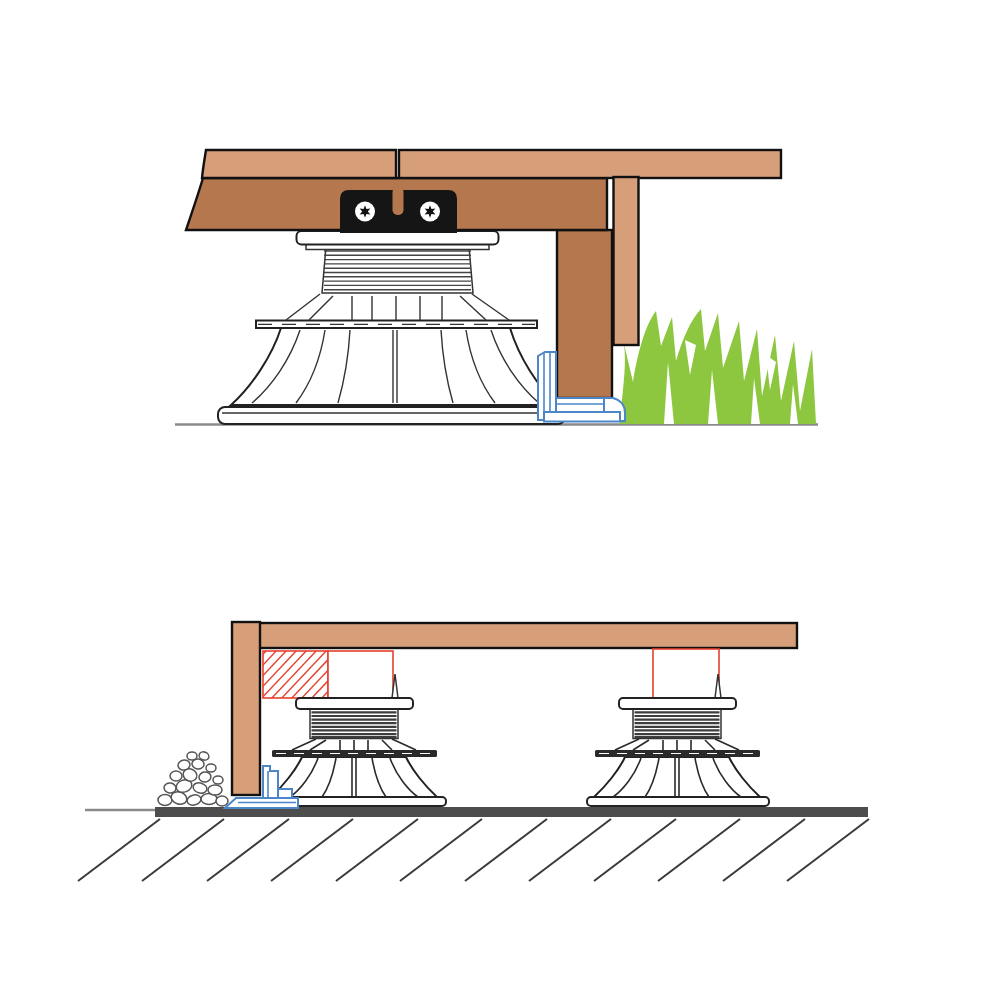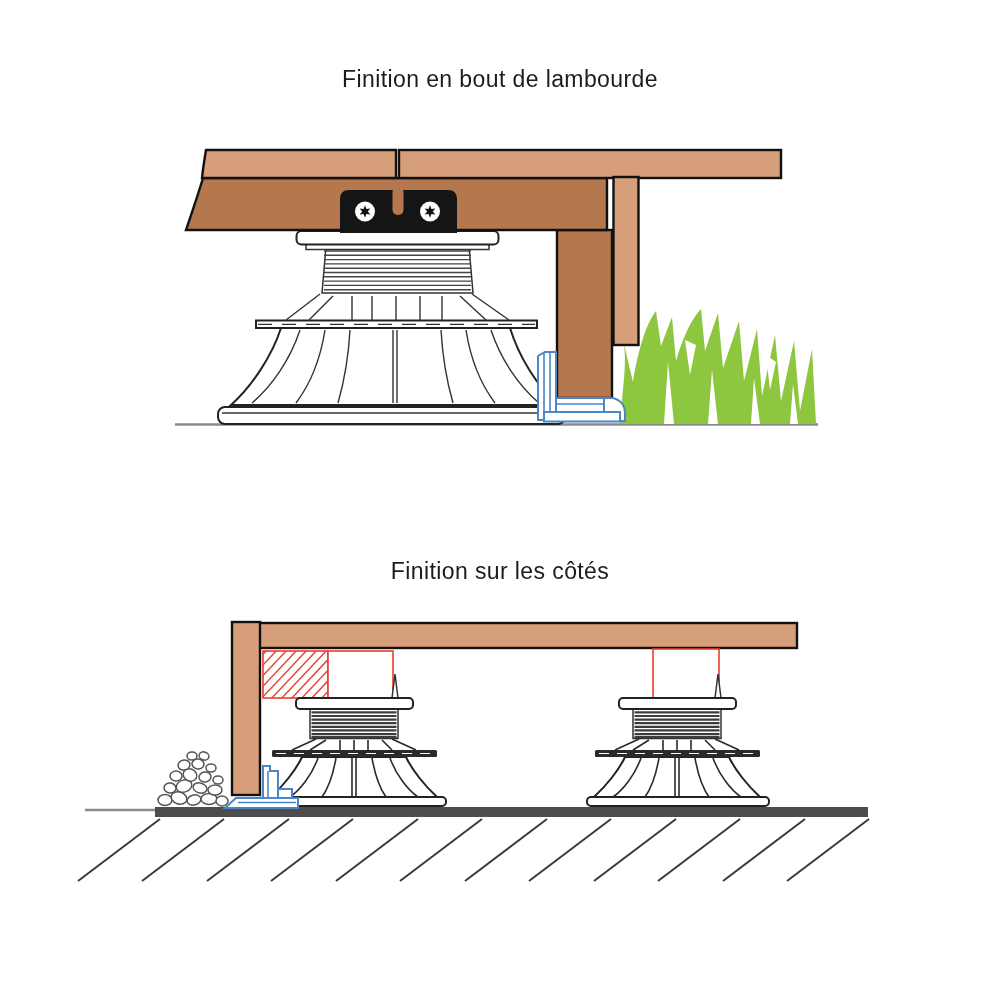--- a/index.html
+++ b/index.html
@@ -26,22 +26,20 @@
   .hatchline{stroke:#3a3a3a;stroke-width:2;}
   .darkfill{fill:#2a2a2a;}
   .groundbar{fill:var(--ground-dark,#4D4D4D);}
   .groundline{stroke:var(--line-gray,#8A8A8A);stroke-width:2.4;}
 </style>
 </head>
 <body>
 
 <div id="stage">
 
-  <div class="title" style="top:66px">Finition en bout de lambourde</div>
-  <div class="title" style="top:558px">Finition sur les côtés</div>
 
   <svg class="art" width="1000" height="1000" viewBox="0 0 1000 1000">
 
     <defs>
       <path id="torx" d="M0,-6.2 L-1.4,-2.42 L-5.37,-3.1 L-2.8,0 L-5.37,3.1 L-1.4,2.42 L0,6.2 L1.4,2.42 L5.37,3.1 L2.8,0 L5.37,-3.1 L1.4,-2.42 Z"></path>
       <clipPath id="redhatch-clip">
           <rect x="263" y="651" width="65" height="47"></rect>
         </clipPath>
 
       <g id="pedestal-b">

